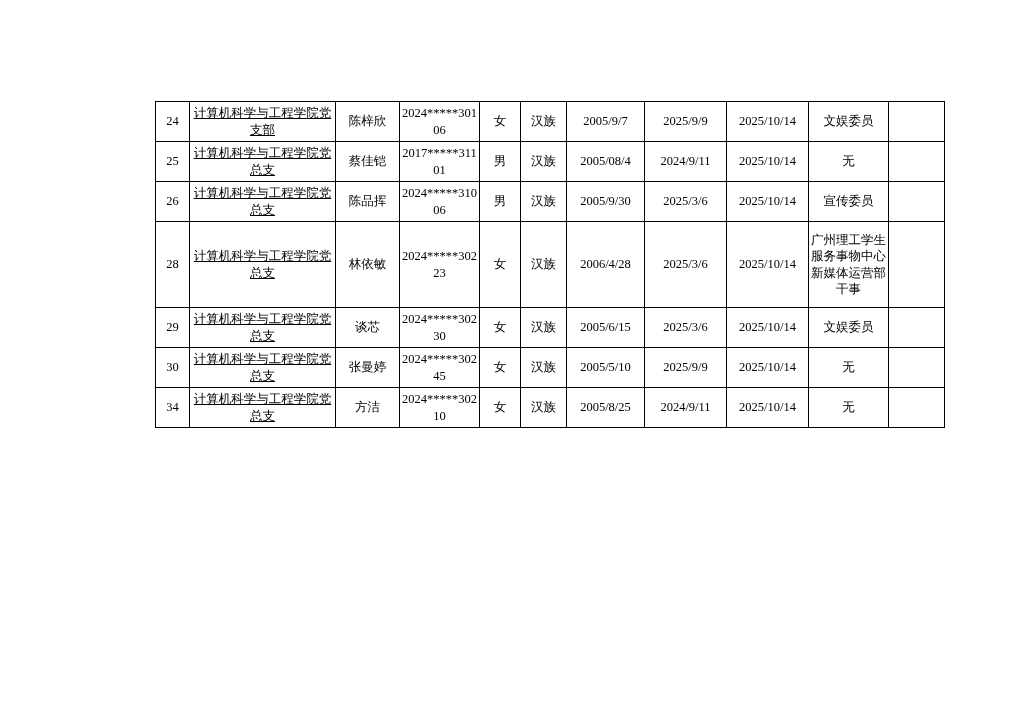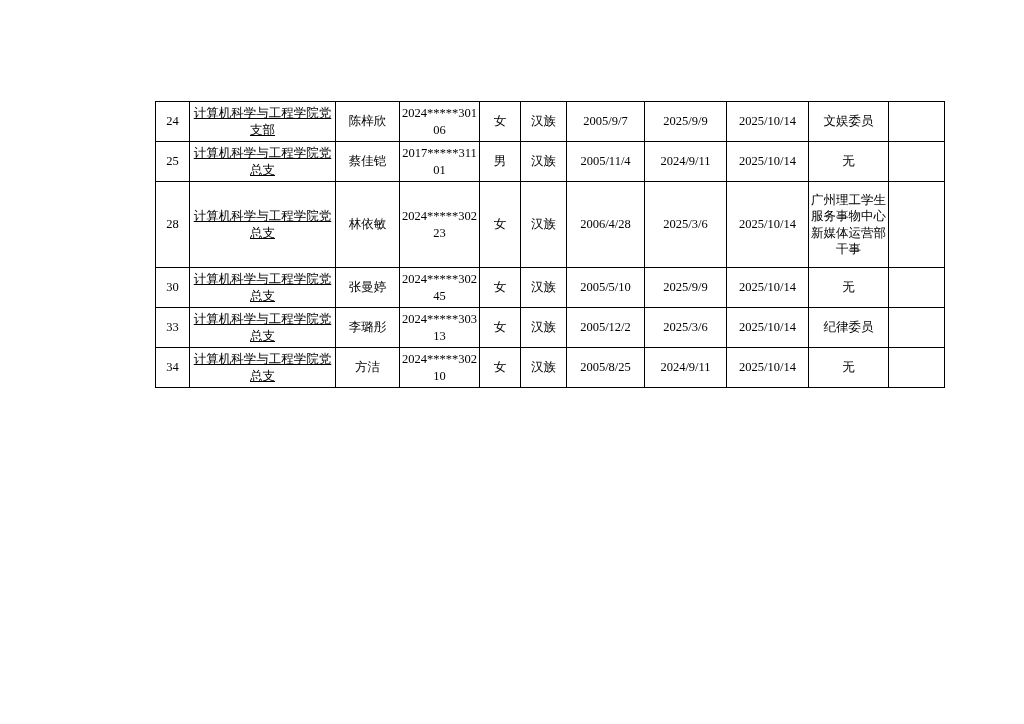--- a/index.html
+++ b/index.html
@@ -93,73 +93,86 @@
           <td></td>
         </tr>
 
         <tr>
           <td>25</td>
           <td class="org">计算机科学与工程学院党总支</td>
           <td>蔡佳铠</td>
           <td class="id">2017*****31101</td>
           <td>男</td>
           <td>汉族</td>
-          <td>2005/11/4</td>
+          <td>2005/08/4</td>
           <td>2024/9/11</td>
           <td>2025/10/14</td>
           <td class="post">无</td>
           <td></td>
         </tr>
 
+        <tr>
+          <td>26</td>
+          <td class="org">计算机科学与工程学院党总支</td>
+          <td>陈品挥</td>
+          <td class="id">2024*****31006</td>
+          <td>男</td>
+          <td>汉族</td>
+          <td>2005/9/30</td>
+          <td>2025/3/6</td>
+          <td>2025/10/14</td>
+          <td class="post">宣传委员</td>
+          <td></td>
+        </tr>
 
 
         <tr style="height:86px">
           <td>28</td>
           <td class="org">计算机科学与工程学院党总支</td>
           <td>林依敏</td>
           <td class="id">2024*****30223</td>
           <td>女</td>
           <td>汉族</td>
           <td>2006/4/28</td>
           <td>2025/3/6</td>
           <td>2025/10/14</td>
           <td class="post">广州理工学生服务事物中心新媒体运营部干事</td>
           <td></td>
         </tr>
 
+        <tr>
+          <td>29</td>
+          <td class="org">计算机科学与工程学院党总支</td>
+          <td>谈芯</td>
+          <td class="id">2024*****30230</td>
+          <td>女</td>
+          <td>汉族</td>
+          <td>2005/6/15</td>
+          <td>2025/3/6</td>
+          <td>2025/10/14</td>
+          <td class="post">文娱委员</td>
+          <td></td>
+        </tr>
 
         <tr>
           <td>30</td>
           <td class="org">计算机科学与工程学院党总支</td>
           <td>张曼婷</td>
           <td class="id">2024*****30245</td>
           <td>女</td>
           <td>汉族</td>
           <td>2005/5/10</td>
           <td>2025/9/9</td>
           <td>2025/10/14</td>
           <td class="post">无</td>
           <td></td>
         </tr>
 
 
 
-        <tr>
-          <td>33</td>
-          <td class="org">计算机科学与工程学院党总支</td>
-          <td>李璐彤</td>
-          <td class="id">2024*****30313</td>
-          <td>女</td>
-          <td>汉族</td>
-          <td>2005/12/2</td>
-          <td>2025/3/6</td>
-          <td>2025/10/14</td>
-          <td class="post">纪律委员</td>
-          <td></td>
-        </tr>
 
         <tr>
           <td>34</td>
           <td class="org">计算机科学与工程学院党总支</td>
           <td>方洁</td>
           <td class="id">2024*****30210</td>
           <td>女</td>
           <td>汉族</td>
           <td>2005/8/25</td>
           <td>2024/9/11</td>

